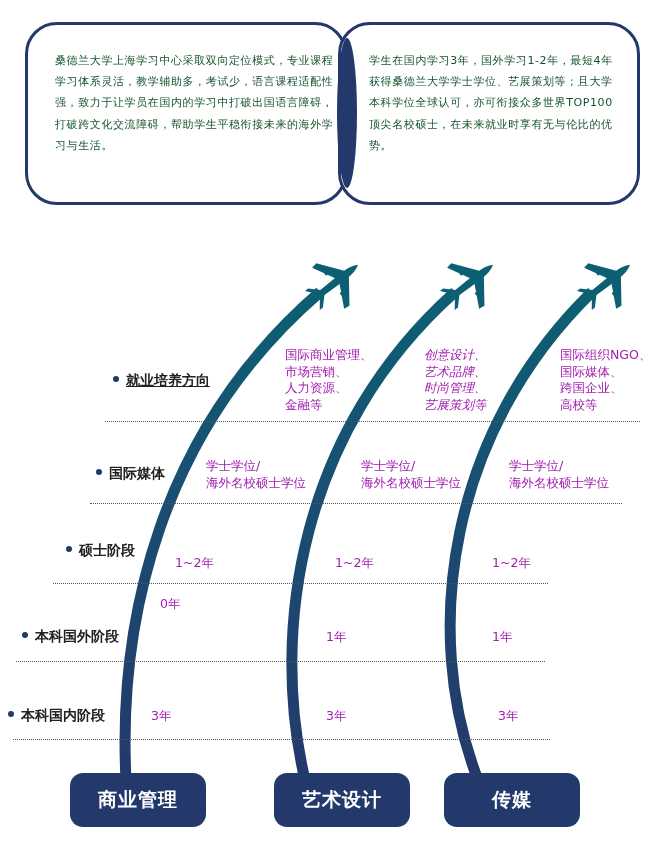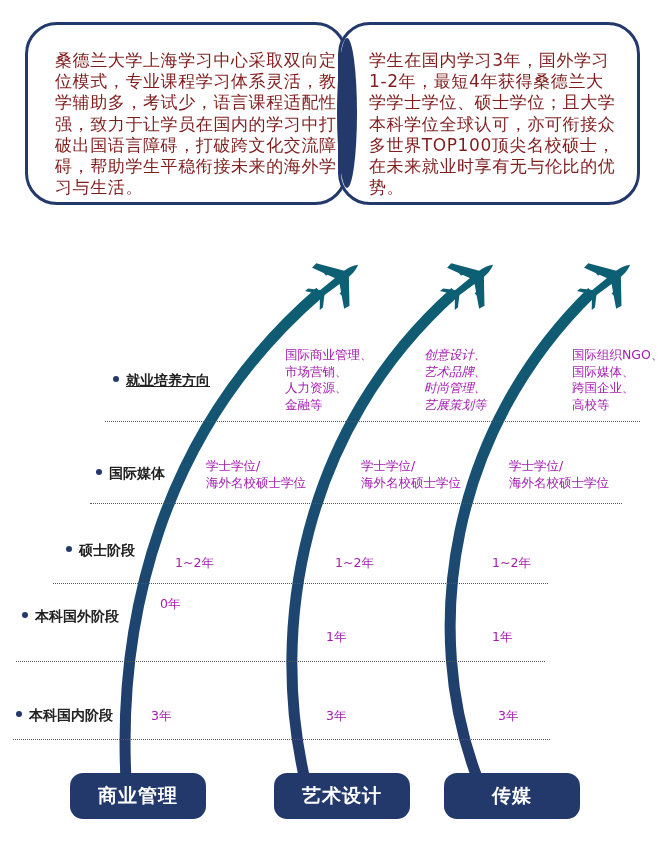--- a/index.html
+++ b/index.html
@@ -2,47 +2,47 @@
 <html><head>
 <meta charset="utf-8">
 <style>
   html, body { margin:0; padding:0; background:#ffffff; }
   body { width:672px; height:858px; position:relative; overflow:hidden;
          font-family:"DejaVu Sans","Liberation Sans",sans-serif; color:#333; }
   .box { position:absolute; top:22px; height:183px; border:3px solid #23396b;
          border-radius:32px; box-sizing:border-box; background:#fff; }
   .box-left { left:25px; width:322px; }
   .box-right { left:338px; width:302px; }
-  .box-text { position:absolute; font-size:17px; line-height:21.2px; color:#7f1d1d;
+  .box-text { position:absolute; font-size:11px; line-height:21.2px; color:#14532d;
               letter-spacing:0.6px; }
   .box-left .box-text { left:27px; top:25px; width:282px; }
   .box-right .box-text { left:28px; top:25px; width:248px; }
   .lens { position:absolute; left:337px; top:38px; width:20px; height:150px;
           background:#23396b; border-radius:50%; }
   svg.curves { position:absolute; left:0; top:0; }
   .row-label { position:absolute; font-weight:bold; font-size:14px; color:#222;
                white-space:nowrap; }
   .row-label .dot { display:inline-block; width:6px; height:6px; border-radius:50%;
                     background:#23396b; margin-right:7px; vertical-align:middle;
                     position:relative; top:-2px; }
   .dotline { position:absolute; height:0; border-top:1.5px dotted #555; }
   .cell { position:absolute; font-size:12.5px; line-height:16.5px; color:#a21caf;
           white-space:pre-line; }
-  .btn { position:absolute; top:773px; width:136px; height:46px; background:#23396b;
+  .btn { position:absolute; top:773px; width:136px; height:54px; background:#23396b;
          border-radius:13px; color:#fff; font-weight:bold; font-size:19px;
          display:flex; align-items:center; justify-content:center; letter-spacing:1px; }
 </style>
 </head>
 <body>
 
 <div class="box box-left">
   <div class="box-text">桑德兰大学上海学习中心采取双向定位模式，专业课程学习体系灵活，教学辅助多，考试少，语言课程适配性强，致力于让学员在国内的学习中打破出国语言障碍，打破跨文化交流障碍，帮助学生平稳衔接未来的海外学习与生活。</div>
 </div>
 <div class="box box-right">
-  <div class="box-text">学生在国内学习3年，国外学习1-2年，最短4年获得桑德兰大学学士学位、硕士学位；且大学本科学位全球认可，亦可衔接众多世界TOP100顶尖名校硕士，在未来就业时享有无与伦比的优势。</div>
+  <div class="box-text">学生在国内学习3年，国外学习1-2年，最短4年获得桑德兰大学学士学位、艺展策划等；且大学本科学位全球认可，亦可衔接众多世界TOP100顶尖名校硕士，在未来就业时享有无与伦比的优势。</div>
 </div>
 <div class="lens"></div>
 
 <svg class="curves" width="672" height="858" viewBox="0 0 672 858">
   <defs>
     <linearGradient id="g" x1="0" y1="1" x2="0" y2="0">
       <stop offset="0" stop-color="#23396b"></stop>
       <stop offset="0.55" stop-color="#1a4d72"></stop>
       <stop offset="1" stop-color="#0d5f73"></stop>
     </linearGradient>
@@ -71,42 +71,42 @@
 
 <div class="row-label" style="left:113px; top:372px;text-decoration:underline;">
   <span class="dot"></span><span>就业培养方向</span>
 </div>
 <div class="row-label" style="left:96px; top:465px;">
   <span class="dot"></span><span>国际媒体</span>
 </div>
 <div class="row-label" style="left:66px; top:542px;">
   <span class="dot"></span><span>硕士阶段</span>
 </div>
-<div class="row-label" style="left:22px; top:608px;text-align:center;">
+<div class="row-label" style="left:22px; top:628px;text-align:center;">
   <span class="dot"></span><span>本科国外阶段</span>
 </div>
-<div class="row-label" style="left:16px; top:707px;">
+<div class="row-label" style="left:8px; top:707px;">
   <span class="dot"></span><span>本科国内阶段</span>
 </div>
 
 <div class="dotline" style="left:105px; top:421px; width:535px;"></div>
 <div class="dotline" style="left:90px; top:503px; width:532px;"></div>
 <div class="dotline" style="left:53px; top:583px; width:495px;"></div>
 <div class="dotline" style="left:16px; top:661px; width:529px;"></div>
 <div class="dotline" style="left:13px; top:739px; width:537px;"></div>
 
 <div class="cell" style="left:285px; top:347px;">国际商业管理、
 市场营销、
 人力资源、
 金融等</div>
 <div class="cell" style="left:424px; top:347px;font-style:italic;">创意设计、
 艺术品牌、
 时尚管理、
 艺展策划等</div>
-<div class="cell" style="left:572px; top:347px;">国际组织NGO、
+<div class="cell" style="left:560px; top:347px;">国际组织NGO、
 国际媒体、
 跨国企业、
 高校等</div>
 
 <div class="cell" style="left:206px; top:458px;">学士学位/
 海外名校硕士学位</div>
 <div class="cell" style="left:361px; top:458px;">学士学位/
 海外名校硕士学位</div>
 <div class="cell" style="left:509px; top:458px;">学士学位/
 海外名校硕士学位</div>

